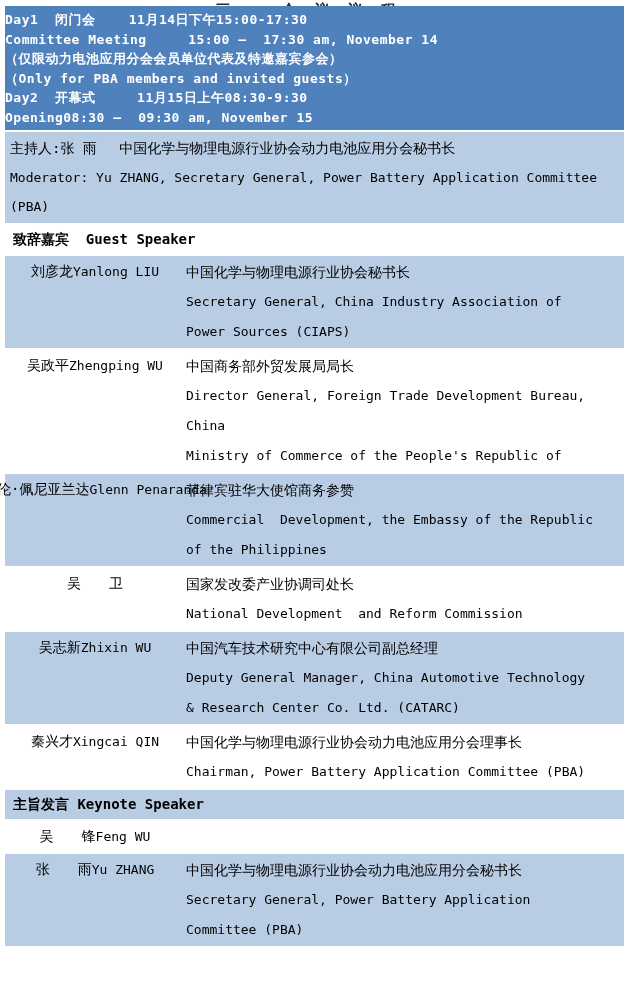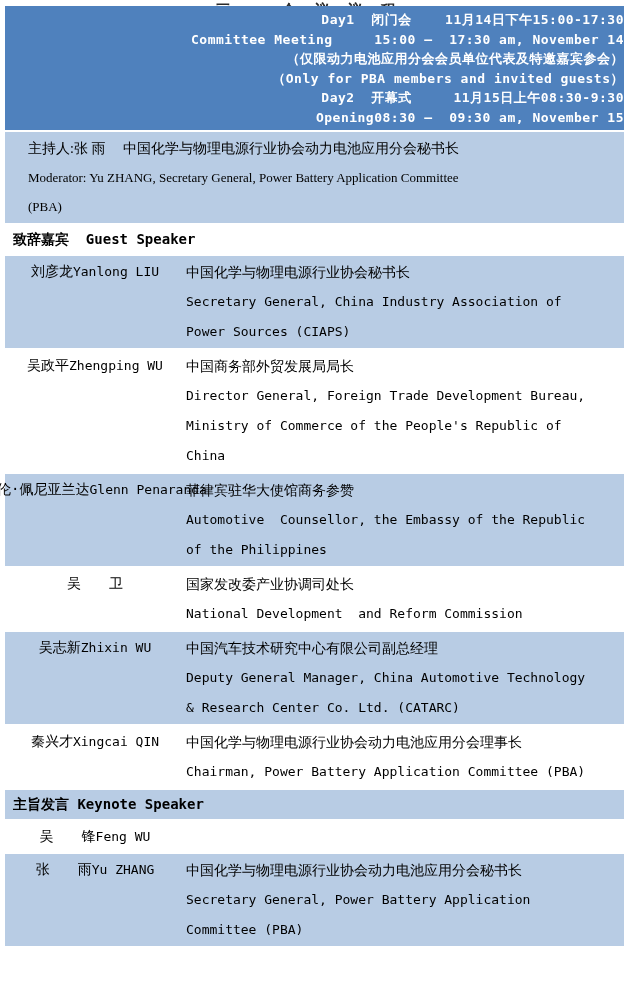--- a/index.html
+++ b/index.html
@@ -25,35 +25,35 @@
     display:inline-block;margin-top:-13px;
     font-weight:bold;font-size:15px;letter-spacing:18px;
     color:#2a2a2a;white-space:pre;
     font-family:"DejaVu Sans","Liberation Sans",sans-serif;
   }
 
   
   .sched-header{
     background:var(--header-bg);
     color:var(--header-text);
-    text-align:right;
+    text-align:left;
     padding:4px 0 3px 0;
     border-bottom:2px solid #fff;
   }
   .sched-header p{
     margin:0;line-height:19.5px;font-size:13px;font-weight:bold;
     white-space:pre;letter-spacing:0.5px;
   }
 
   .row{border-bottom:2px solid #fff;}
   .row.blue{background:var(--row-alt-bg);}
   .row.white{background:#ffffff;}
 
   
-  .moderator{padding:2px 4px 2px 23px;font-family:Liberation Serif, serif;}
+  .moderator{padding:2px 4px 2px 5px;}
   .moderator p{margin:0;line-height:29px;font-size:13px;white-space:pre;}
   .moderator p.cn{font-size:14px;}
 
   
   .sect{
     font-weight:bold;font-size:14px;line-height:29px;
     padding-left:8px;white-space:pre;
   }
 
   
@@ -111,33 +111,33 @@
   </div>
 
   <div class="row white speaker">
     <div class="namecol">
       <div class="ncn">吴政平</div>
       <div>Zhengping WU</div>
     </div>
     <div class="titlecol">
       <p class="cn">中国商务部外贸发展局局长</p>
       <p>Director General, Foreign Trade Development Bureau,</p>
+      <p>China</p>
       <p>Ministry of Commerce of the People's Republic of</p>
-      <p>China</p>
     </div>
   </div>
 
   <div class="row blue speaker">
     <div class="namecol">
       <div class="ncn">格伦·佩尼亚兰达</div>
       <div>Glenn Penaranda</div>
     </div>
     <div class="titlecol">
       <p class="cn">菲律宾驻华大使馆商务参赞</p>
-      <p>Automotive  Counsellor, the Embassy of the Republic</p>
+      <p>Commercial  Development, the Embassy of the Republic</p>
       <p>of the Philippines</p>
     </div>
   </div>
 
   <div class="row white speaker">
     <div class="namecol">
       <div class="ncn">吴　　卫</div>
     </div>
     <div class="titlecol">
       <p class="cn">国家发改委产业协调司处长</p>

